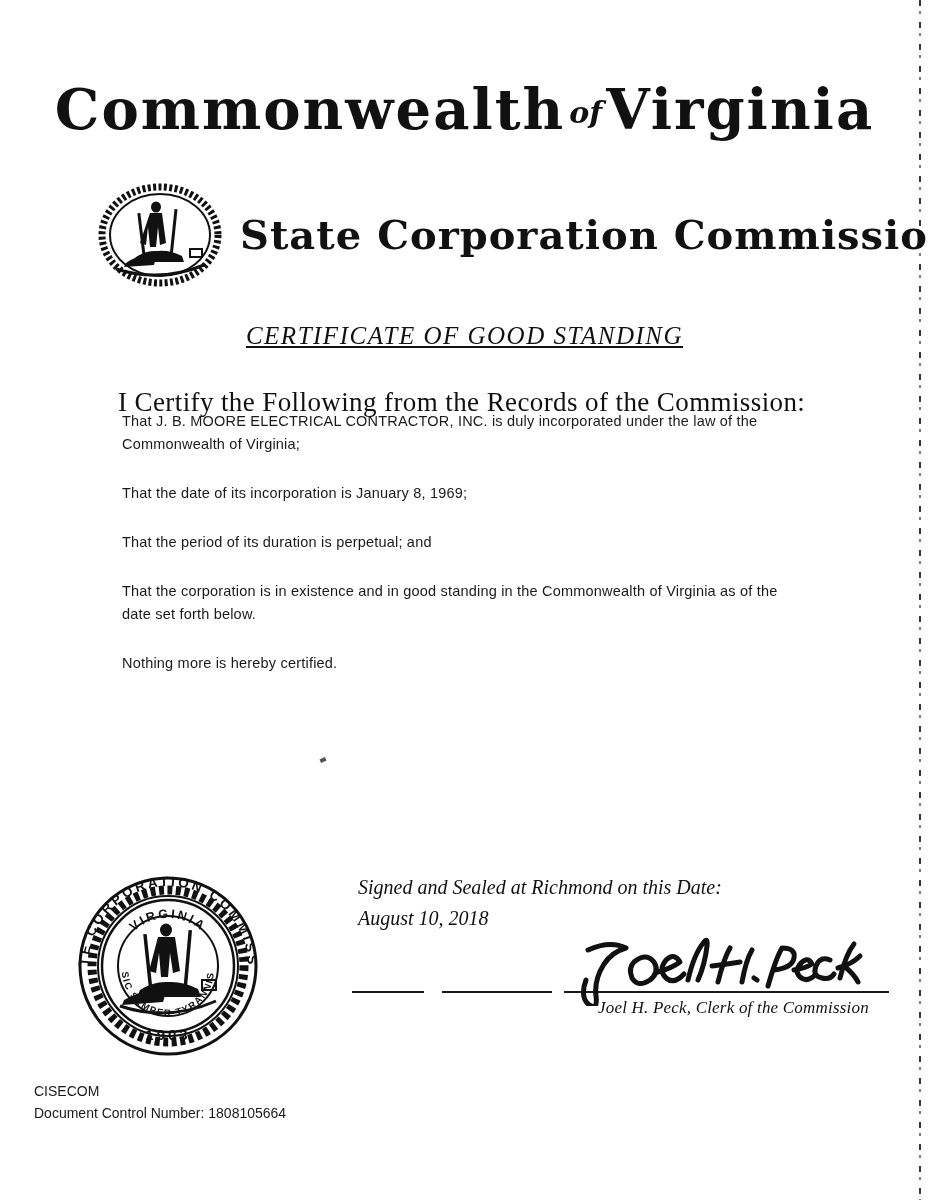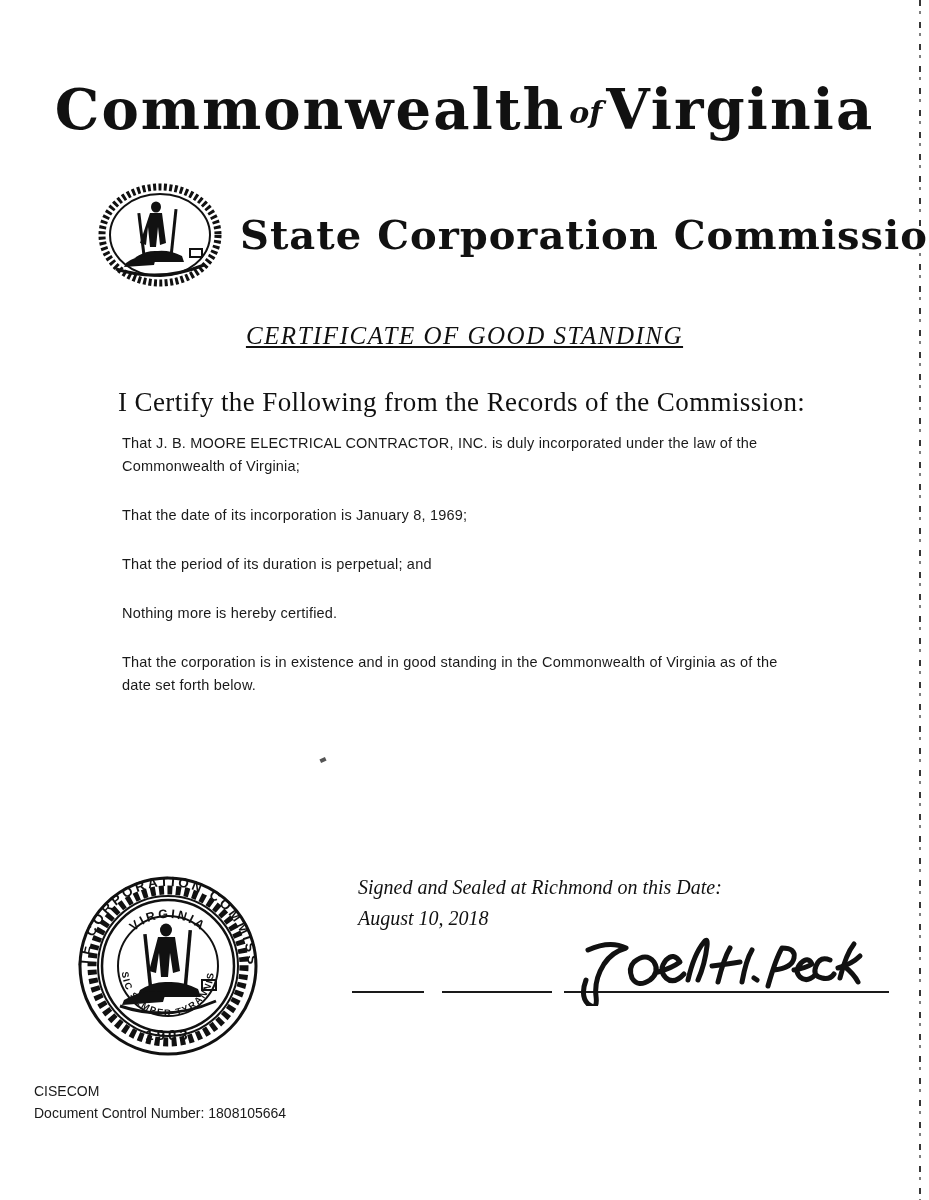--- a/index.html
+++ b/index.html
@@ -116,21 +116,21 @@
     font-family: "Liberation Serif", serif;
     font-size: 27px;
     letter-spacing: .4px;
     white-space: nowrap;
   }
 
   
   #body {
     position: absolute;
     left: 122px;
-    top: 432px;
+    top: 410px;
     width: 672px;
   }
   #body p {
     margin: 0 0 26px 0;
     font-family: "Liberation Sans", sans-serif;
     font-size: 14.5px;
     line-height: 23px;
     letter-spacing: .2px;
     color: #1a1a1a;
   }
@@ -233,22 +233,22 @@
   <div id="subtitle">State Corporation Commission</div>
 
   <div id="cert-title">CERTIFICATE OF GOOD STANDING</div>
 
   <div id="certify-line">I Certify the Following from the Records of the Commission:</div>
 
   <div id="body">
     <p>That J. B. MOORE ELECTRICAL CONTRACTOR, INC. is duly incorporated under the law of the Commonwealth of Virginia;</p>
     <p>That the date of its incorporation is January 8, 1969;</p>
     <p>That the period of its duration is perpetual; and</p>
+    <p>That the corporation is in existence and in good standing in the Commonwealth of Virginia as of the date set forth below.</p>
     <p>Nothing more is hereby certified.</p>
-    <p>That the corporation is in existence and in good standing in the Commonwealth of Virginia as of the date set forth below.</p>
   </div>
 
   <div id="seal-large">
     <svg viewBox="0 0 212 192" width="212" height="192" aria-hidden="true">
       <defs>
         <path id="outerArc" d="M 26 100 A 80 82 0 1 1 186 100" fill="none"></path>
         <path id="innerArcTop" d="M 56 100 A 50 50 0 0 1 156 100" fill="none"></path>
         <path id="innerArcBot" d="M 60 102 A 46 46 0 0 0 152 102" fill="none"></path>
         <path id="yearArc" d="M 62 110 A 48 48 0 0 0 150 110" fill="none"></path>
       </defs>
@@ -316,19 +316,20 @@
 
         <path d="M258 24 q-10 -4 -14 6 q-4 10 6 12 q8 2 12 -4"></path>
 
         <path d="M268 42 q6 -24 14 -34"></path>
         <path d="M266 32 q14 -4 22 -12"></path>
         <path d="M272 30 q10 8 14 16"></path>
       </g>
     </svg>
   </div>
 
+  <div id="sig-caption">Joel H. Peck, Clerk of the Commission</div>
 
   <div id="footer">
     <div>CISECOM</div>
     <div>Document Control Number: 1808105664</div>
   </div>
 
 </div>
 
 </body></html>

